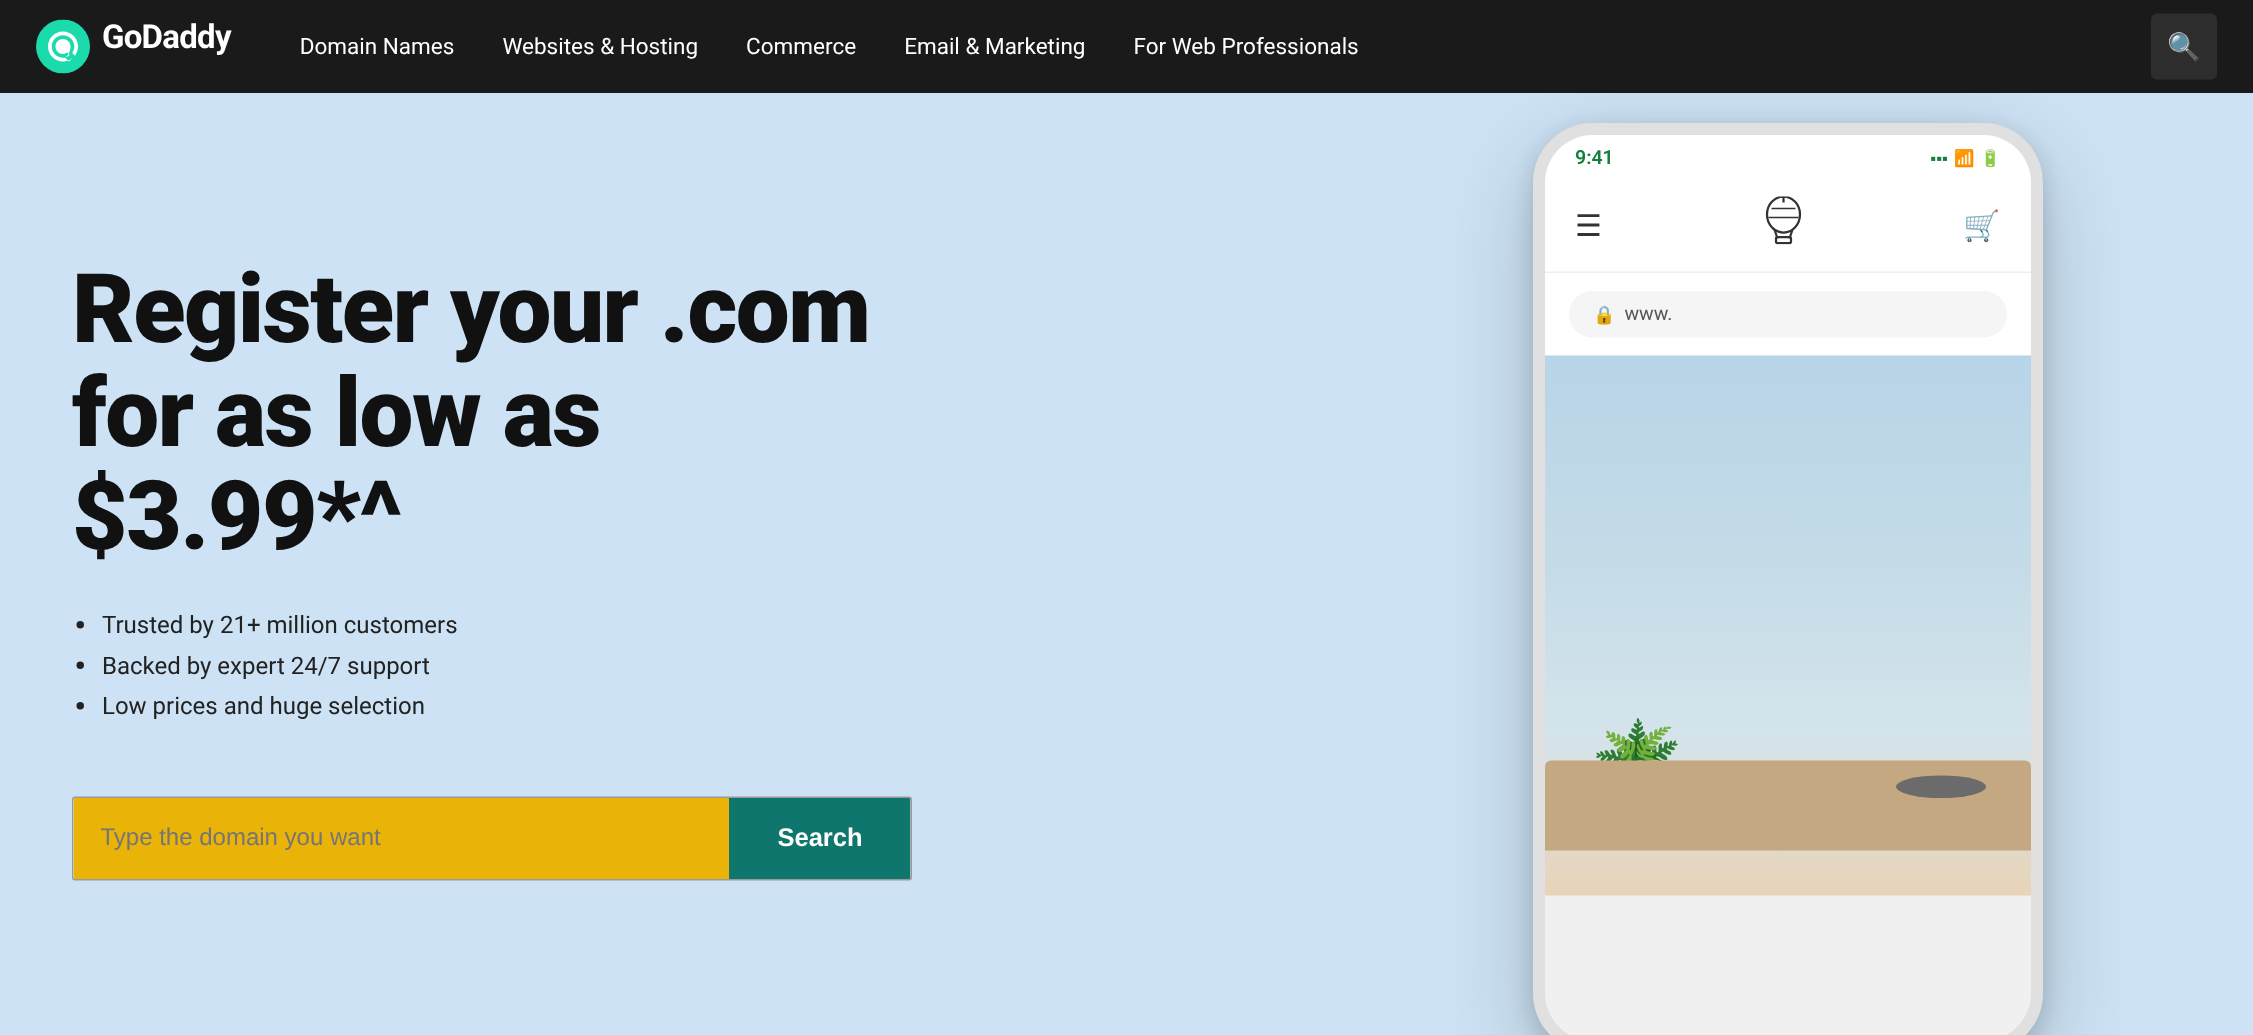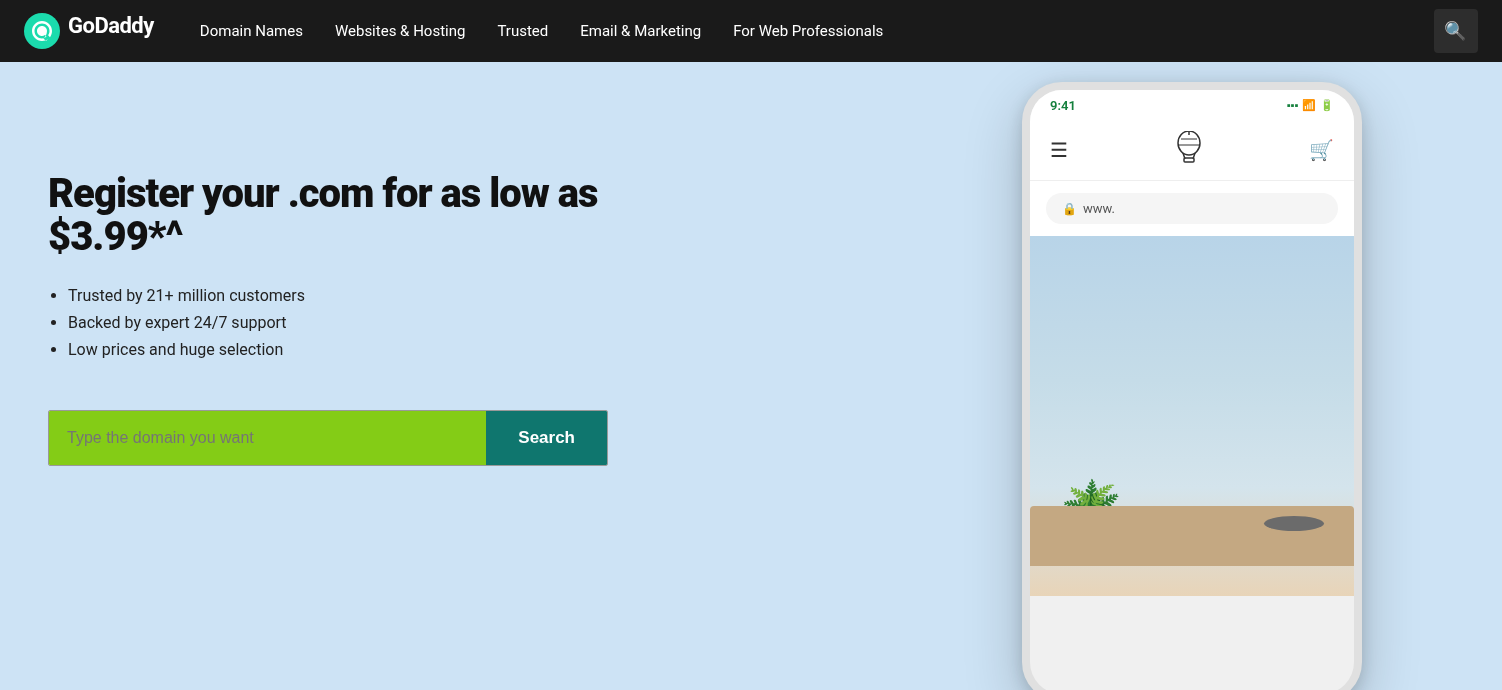--- a/index.html
+++ b/index.html
@@ -71,21 +71,21 @@
       padding: 70px 48px 0 48px;
       position: relative;
       overflow: hidden;
     }
     .hero-content {
       max-width: 580px;
       z-index: 2;
       padding-top: 40px;
     }
     .hero-headline {
-      font-size: 40px;
+      font-size: 64px;
       font-weight: 900;
       line-height: 1.08;
       color: #111;
       margin-bottom: 28px;
       letter-spacing: -1px;
     }
     .hero-bullets {
       list-style: disc;
       padding-left: 20px;
       margin-bottom: 51px;
@@ -104,21 +104,21 @@
       overflow: hidden;
       background: #fff;
     }
     .search-input {
       flex: 1;
       border: none;
       outline: none;
       padding: 0 18px;
       font-size: 16px;
       color: #555;
-      background: #84cc16;
+      background: #eab308;
     }
     .search-btn {
       background: #0f766e;
       color: #fff;
       border: none;
       padding: 0 32px;
       font-size: 17px;
       font-weight: 600;
       cursor: pointer;
       white-space: nowrap;
@@ -235,21 +235,21 @@
     <svg class="logo-icon" viewBox="0 0 36 36" fill="none" xmlns="http://www.w3.org/2000/svg">
       <circle cx="18" cy="18" r="18" fill="#1bdbad"></circle>
       <path d="M18 8c-5.52 0-10 4.48-10 10s4.48 10 10 10c2.4 0 4.6-.85 6.32-2.26L22 28l-2.5-2.5C21.3 24.05 23 21.2 23 18c0-2.76-2.24-5-5-5s-5 2.24-5 5 2.24 5 5 5c1.1 0 2.1-.36 2.92-.96L22.5 23.6C21.2 24.8 19.68 25.5 18 25.5c-4.14 0-7.5-3.36-7.5-7.5S13.86 10.5 18 10.5s7.5 3.36 7.5 7.5c0 1.6-.5 3.08-1.36 4.28L26 24.14C27.23 22.3 28 20.24 28 18c0-5.52-4.48-10-10-10z" fill="#fff"></path>
     </svg>
     <span class="logo-text">GoDaddy</span>
   </a>
 
   <div class="nav-links">
     <a class="nav-item" href="#">Domain Names</a>
     <a class="nav-item" href="#">Websites &amp; Hosting</a>
-    <a class="nav-item" href="#">Trusted</a>
+    <a class="nav-item" href="#">Commerce</a>
     <a class="nav-item" href="#">Email &amp; Marketing</a>
     <a class="nav-item" href="#">For Web Professionals</a>
   </div>
 
   <button class="nav-search-btn" aria-label="Search">
     <span>🔍</span>
   </button>
 </nav>
 
 <section class="hero">

